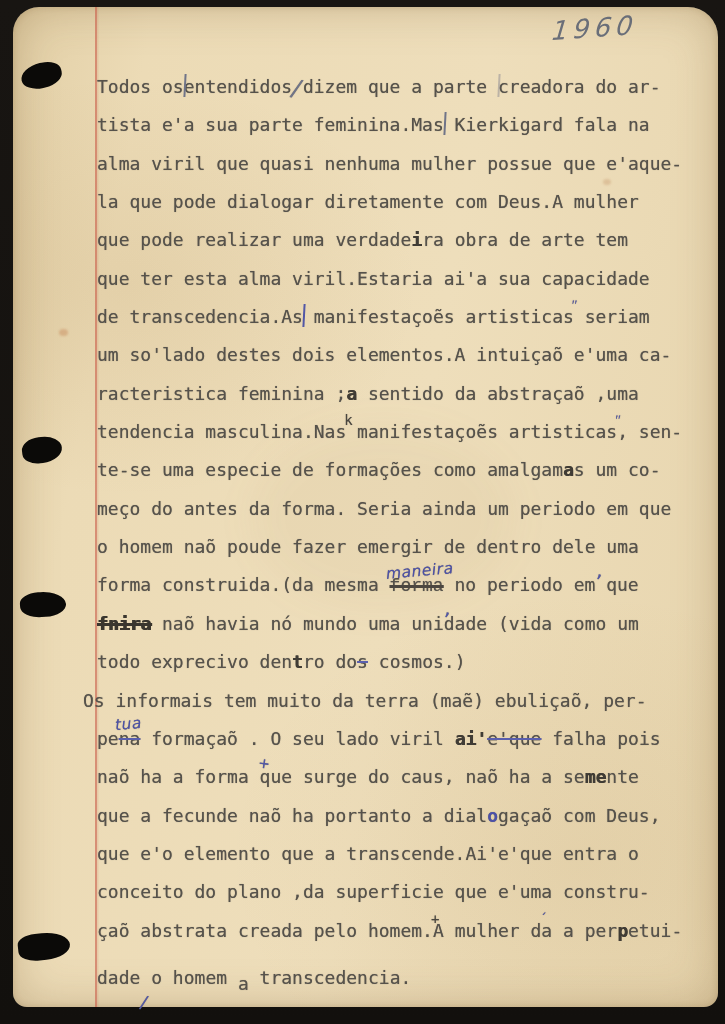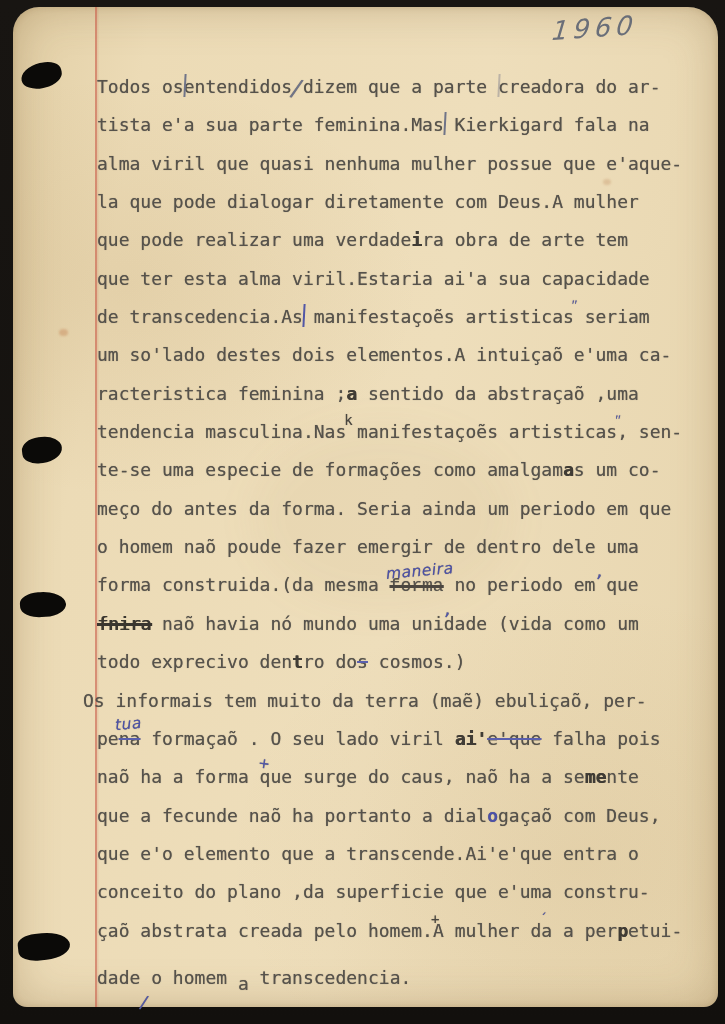--- a/index.html
+++ b/index.html
@@ -29,21 +29,21 @@
         letter-spacing:5px;transform:rotate(-4deg) skewX(-10deg);font-family:"DejaVu Sans",sans-serif;
         font-style:italic;opacity:.9;}
 
   #text{position:absolute;left:97px;top:68px;width:612px;line-height:38.35px;
         font-size:18px;color:#56524b;white-space:pre;
         text-shadow:0 0 0.8px rgba(86,82,75,0.7);}
   .line{height:38.35px;}
   .seg{}
   .s-ot{font-weight:bold;color:#403c35;text-shadow:0.5px 0 0 #403c35;}
   .s-st{text-decoration:line-through;text-decoration-color:#4c4740;text-decoration-thickness:2.5px;font-family:Liberation Mono, monospace;}
-  .s-stx{font-weight:normal;color:#3a362f;text-shadow:1px 0 0 #3a362f;
+  .s-stx{font-weight:bold;color:#3a362f;text-shadow:1px 0 0 #3a362f;
          text-decoration:line-through;text-decoration-color:#3a362f;text-decoration-thickness:3px;text-align:right;}
   .s-bst{text-decoration:line-through;text-decoration-color:#5a5fae;text-decoration-thickness:2px;}
   .s-hwb{color:#4c51a8;font-weight:bold;}
   .s-low{display:inline-block;transform:translateY(6px);}
 
   .mark{display:inline-block;width:0;overflow:visible;position:relative;vertical-align:baseline;}
   .mark>i{position:absolute;font-style:normal;line-height:1;white-space:nowrap;}
   .c-pencil{color:#707488;}
   .c-faint{color:rgba(112,116,136,0.4);}
   .c-blue{color:#5257a6;}

